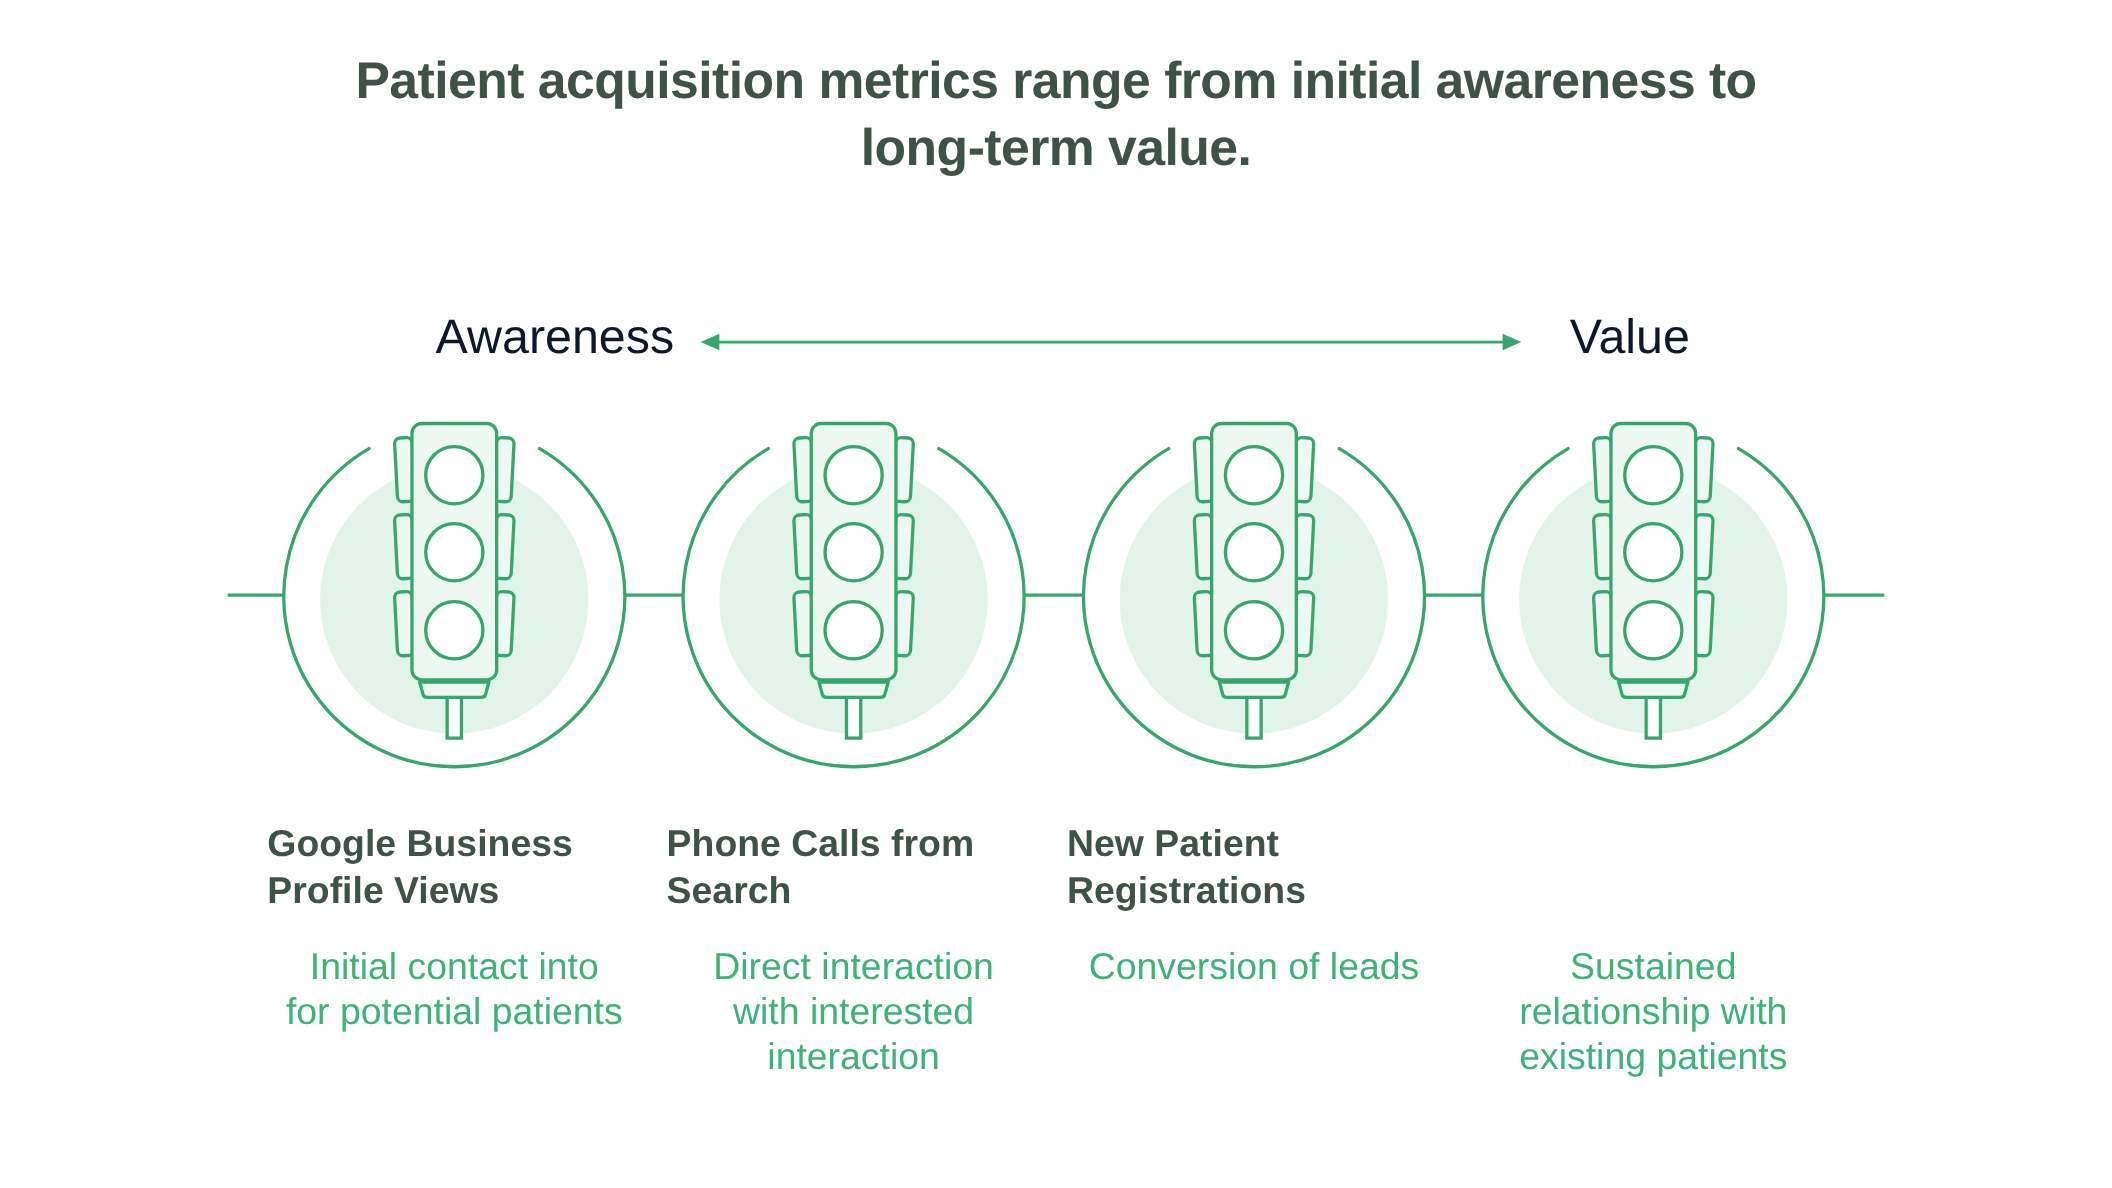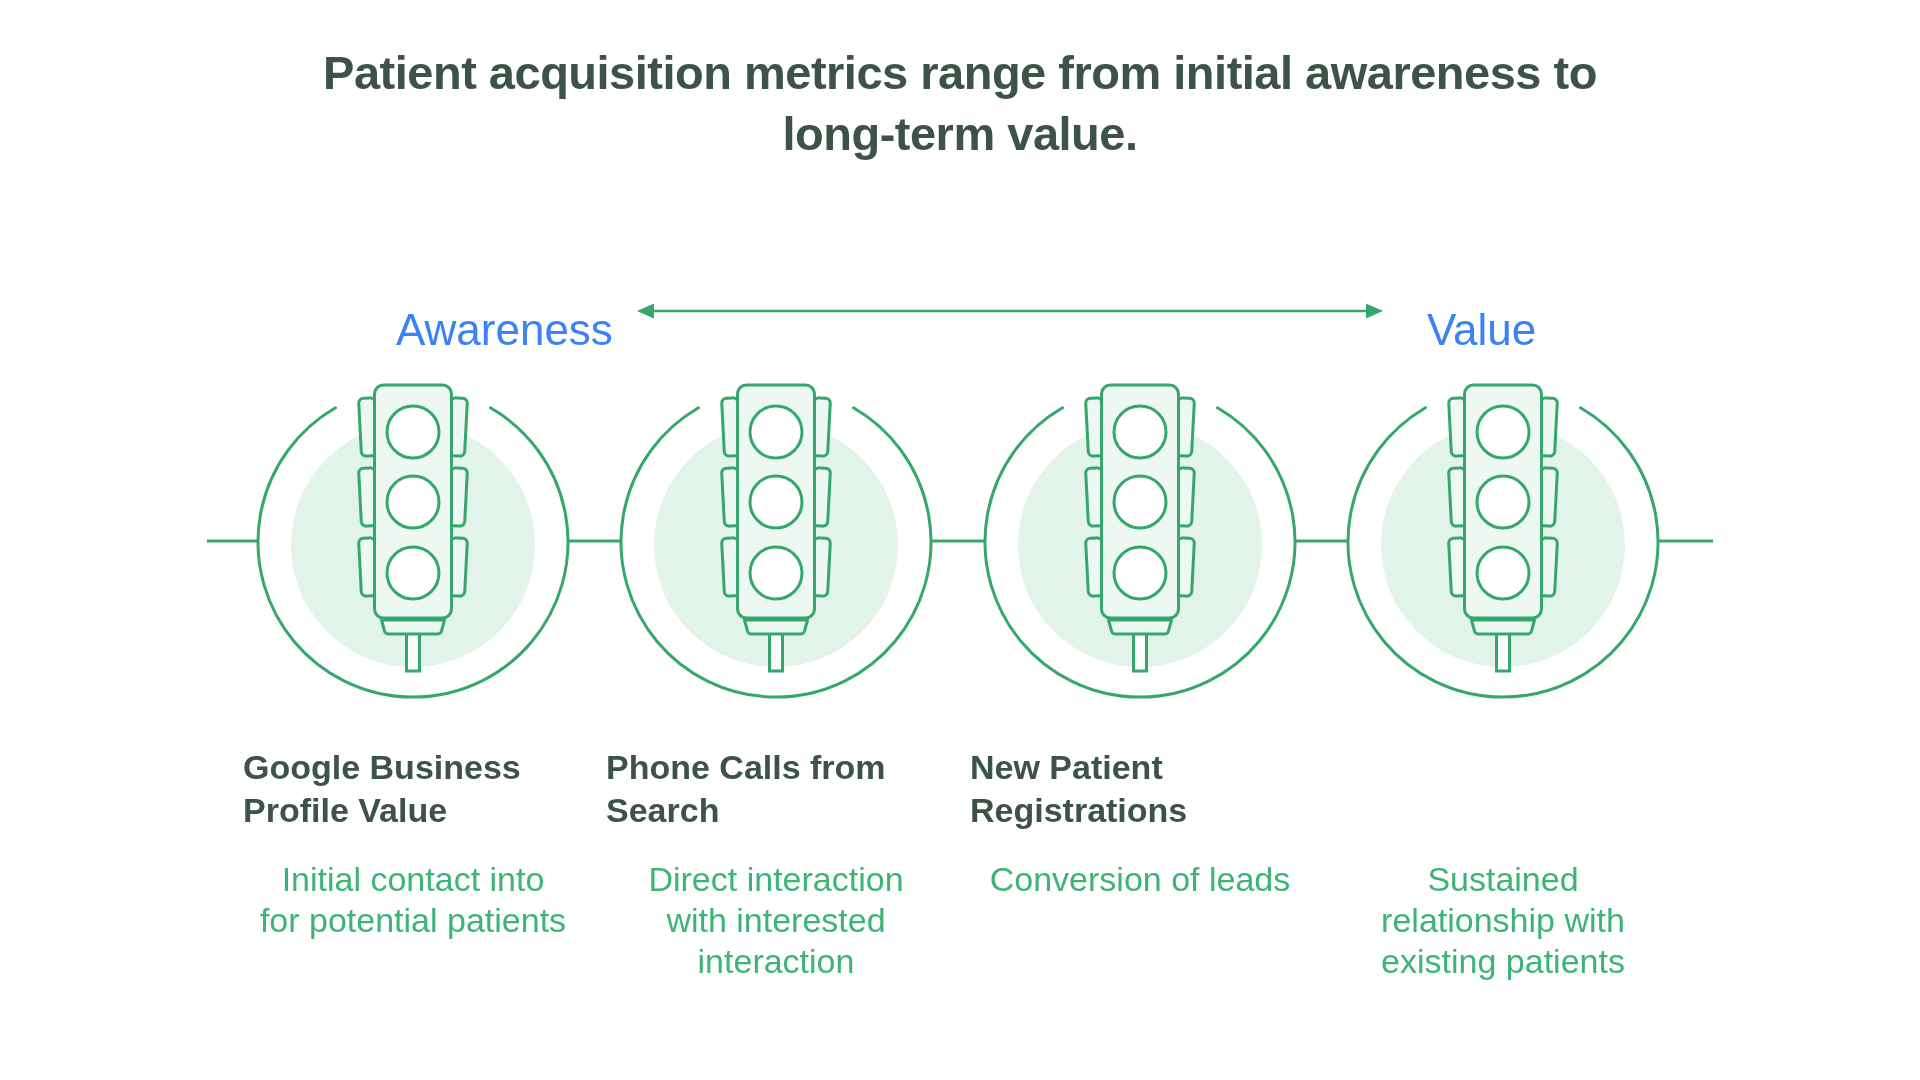--- a/index.html
+++ b/index.html
@@ -7,21 +7,21 @@
     position:relative;width:1920px;height:1080px;overflow:hidden;background:#ffffff;
     font-family:"Liberation Sans","DejaVu Sans",sans-serif;
     padding-left:28px;
   }
   .page-title{
     position:absolute;top:42px;left:0;width:1920px;text-align:center;
     font-size:47px;font-weight:bold;line-height:61px;letter-spacing:-0.5px;
     color:#3e5348;
   }
   .axis-label{
-    position:absolute;top:283px;font-size:44px;line-height:48px;color:#3b82f6;white-space:nowrap;margin-top:23px;
+    position:absolute;top:283px;font-size:44px;line-height:48px;color:#0f172a;white-space:nowrap;
   }
   #axis-label-left{left:396px;}
   #axis-label-right{left:1427px;text-align:right;}
   #axis-arrow{position:absolute;left:636px;top:299px;}
   #icon-band{position:absolute;left:0;top:380px;}
   .stage-title{
     position:absolute;top:746px;width:340px;
     font-size:34px;font-weight:bold;line-height:43px;color:#3e5348;
   }
   .stage-desc{
@@ -90,21 +90,21 @@
     <g>
         <use href="#tl-unit" x="1140"></use>
       </g>
     <g>
         <use href="#tl-unit" x="1503"></use>
       </g>
   </svg>
 
   <div class="stage-title cx1">
     <div>Google Business</div>
-    <div>Profile Value</div>
+    <div>Profile Views</div>
   </div>
   <div class="stage-title cx2">
     <div>Phone Calls from</div>
     <div>Search</div>
   </div>
   <div class="stage-title cx3">
     <div>New Patient</div>
     <div>Registrations</div>
   </div>
 

